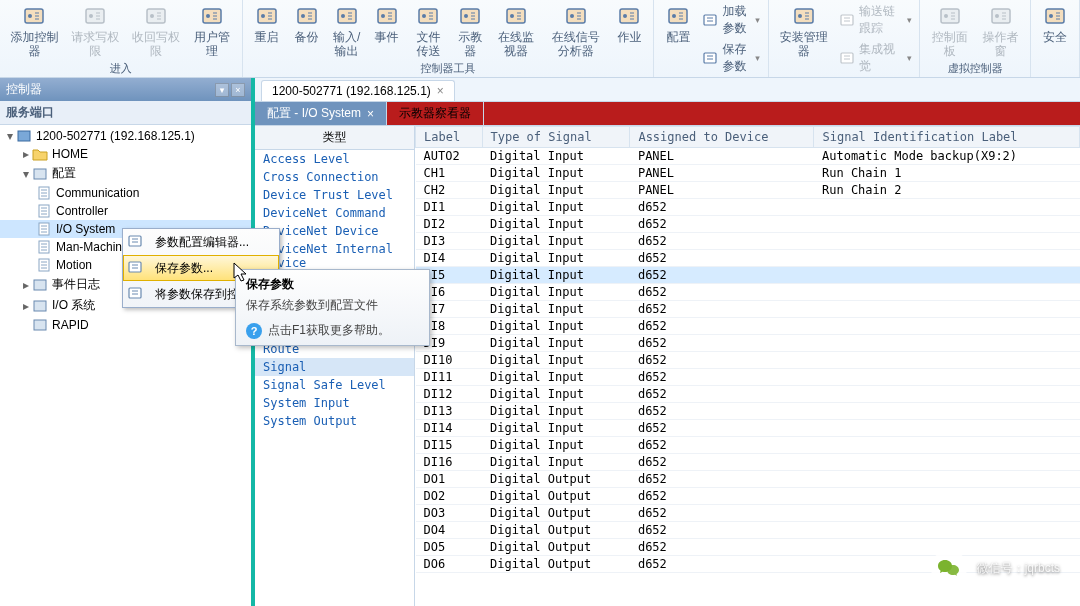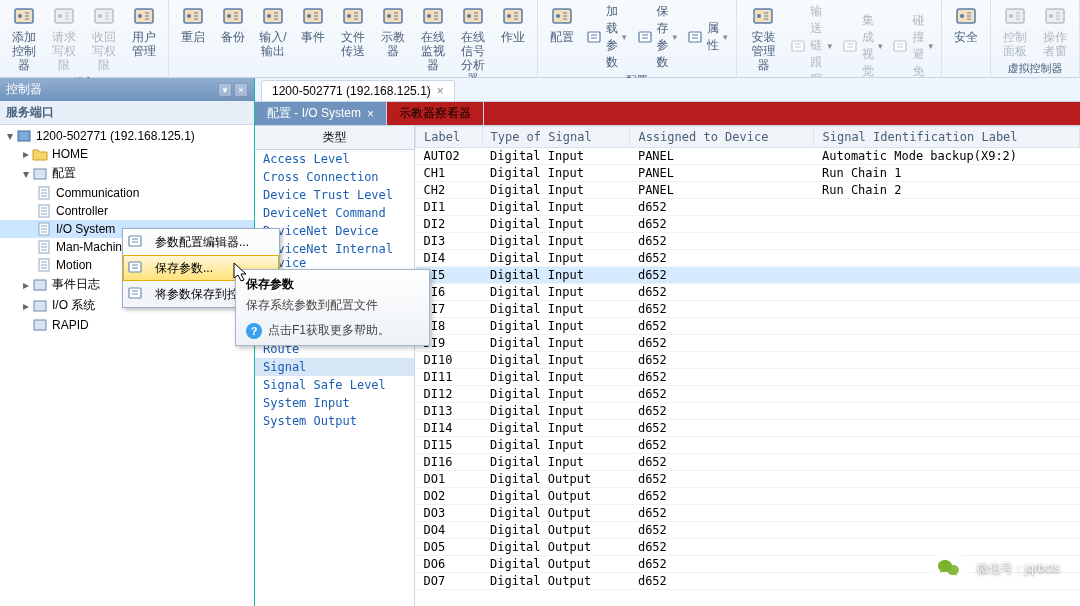--- a/index.html
+++ b/index.html
@@ -7,27 +7,27 @@
 
 .ribbon { display: flex; height: 78px; border-bottom: 1px solid #c7d7e8; background: linear-gradient(#f8fbfd, #eef5fc); }
 .ribbon-group { display: flex; flex-direction: column; border-right: 1px solid #d7e3ef; padding: 2px 4px 0; }
 .ribbon-items { display: flex; flex: 1; }
 .ribbon-item { display: flex; flex-direction: column; align-items: center; justify-content: flex-start; padding: 2px 6px; cursor: pointer; color: #4a5f7a; }
 .ribbon-item.disabled { color: #b0b8c0; }
 .ribbon-item .ico { width: 28px; height: 24px; display: flex; align-items: center; justify-content: center; margin-bottom: 2px; }
 .ribbon-item .lbl { text-align: center; line-height: 14px; white-space: pre-line; }
 .ribbon-title { text-align: center; font-size: 11px; color: #4a5f7a; padding: 1px 0; }
 
-.small-stack { display: flex; flex-direction: row; justify-content: center; gap: 2px; }
+.small-stack { display: flex; flex-direction: column; justify-content: center; gap: 2px; }
 .small-item { display: flex; align-items: center; gap: 4px; padding: 1px 4px; color: #4a5f7a; cursor: pointer; }
 .small-item .sico { width: 16px; height: 16px; }
 .small-item.disabled { color: #b0b8c0; }
 
 .workspace { display: flex; height: 528px; }
-.left-panel { width: 255px; border-right: 1px solid #14b8a6; display: flex; flex-direction: column; }
+.left-panel { width: 255px; border-right: 4px solid #14b8a6; display: flex; flex-direction: column; }
 .panel-hdr { background: linear-gradient(#93aed1, #6f93bd); color: #fff; padding: 3px 6px; display: flex; align-items: center; justify-content: space-between; }
 .panel-hdr .controls { display: flex; gap: 2px; }
 .panel-hdr .ctrl { width: 14px; height: 14px; background: rgba(255,255,255,0.3); border: 1px solid rgba(0,0,0,0.2); font-size: 9px; display: flex; align-items: center; justify-content: center; cursor: pointer; }
 .svc-hdr { background: #e8eff8; border-bottom: 1px solid #c7d7e8; padding: 3px 6px; color: #4a5f7a; font-weight: bold; }
 .tree { flex: 1; padding: 2px 0; overflow: auto; }
 .tree-node { display: flex; align-items: center; padding: 2px 4px; cursor: pointer; white-space: nowrap; }
 .tree-node .exp { width: 12px; text-align: center; color: #666; }
 .tree-node .tico { width: 16px; height: 14px; margin-right: 4px; }
 .tree-node.sel { background: #cde6ff; }
 .indent-0 { padding-left: 4px; }
@@ -307,36 +307,20 @@
               </svg></span>
             <span>碰撞避免</span>
             <span style="color:#888;font-size:9px">▾</span>
           </div>
         </div>
       </div>
       <div class="ribbon-title"></div>
     </div>
     <div class="ribbon-group">
       <div class="ribbon-items">
-        <div class="ribbon-item">
-          <div class="ico">
-            <svg width="26" height="22" viewBox="0 0 26 22">
-              <rect x="4" y="4" width="18" height="14" rx="2" fill="#f0a030" opacity="0.3"></rect>
-              <rect x="4" y="4" width="18" height="14" rx="2" fill="none" stroke="#5a7ca8" stroke-width="1.5"></rect>
-              <circle cx="9" cy="11" r="2" fill="#5a7ca8"></circle>
-              <path d="M14 8 L18 8 M14 11 L18 11 M14 14 L18 14" stroke="#5a7ca8" stroke-width="1.2"></path>
-            </svg>
-          </div>
-          <div class="lbl">安全</div>
-        </div>
-      </div>
-      <div class="ribbon-title"></div>
-    </div>
-    <div class="ribbon-group">
-      <div class="ribbon-items">
         <div class="ribbon-item disabled">
           <div class="ico">
             <svg width="26" height="22" viewBox="0 0 26 22">
               <rect x="4" y="4" width="18" height="14" rx="2" fill="#cdd3d8" opacity="0.3"></rect>
               <rect x="4" y="4" width="18" height="14" rx="2" fill="none" stroke="#b8c0c8" stroke-width="1.5"></rect>
               <circle cx="9" cy="11" r="2" fill="#b8c0c8"></circle>
               <path d="M14 8 L18 8 M14 11 L18 11 M14 14 L18 14" stroke="#b8c0c8" stroke-width="1.2"></path>
             </svg>
           </div>
           <div class="lbl">控制面板</div>
@@ -347,20 +331,36 @@
               <rect x="4" y="4" width="18" height="14" rx="2" fill="#cdd3d8" opacity="0.3"></rect>
               <rect x="4" y="4" width="18" height="14" rx="2" fill="none" stroke="#b8c0c8" stroke-width="1.5"></rect>
               <circle cx="9" cy="11" r="2" fill="#b8c0c8"></circle>
               <path d="M14 8 L18 8 M14 11 L18 11 M14 14 L18 14" stroke="#b8c0c8" stroke-width="1.2"></path>
             </svg>
           </div>
           <div class="lbl">操作者窗</div>
         </div>
       </div>
       <div class="ribbon-title">虚拟控制器</div>
+    </div>
+    <div class="ribbon-group">
+      <div class="ribbon-items">
+        <div class="ribbon-item">
+          <div class="ico">
+            <svg width="26" height="22" viewBox="0 0 26 22">
+              <rect x="4" y="4" width="18" height="14" rx="2" fill="#f0a030" opacity="0.3"></rect>
+              <rect x="4" y="4" width="18" height="14" rx="2" fill="none" stroke="#5a7ca8" stroke-width="1.5"></rect>
+              <circle cx="9" cy="11" r="2" fill="#5a7ca8"></circle>
+              <path d="M14 8 L18 8 M14 11 L18 11 M14 14 L18 14" stroke="#5a7ca8" stroke-width="1.2"></path>
+            </svg>
+          </div>
+          <div class="lbl">安全</div>
+        </div>
+      </div>
+      <div class="ribbon-title"></div>
     </div>
   </div>
 
 <div class="workspace">
   <div class="left-panel">
     <div class="panel-hdr">
       <span>控制器</span>
       <div class="controls">
         <span class="ctrl">▾</span>
         <span class="ctrl">×</span>
@@ -643,26 +643,20 @@
                 <td>Digital Output</td>
                 <td>d652</td>
                 <td></td>
               </tr>
               <tr>
                 <td>DO6</td>
                 <td>Digital Output</td>
                 <td>d652</td>
                 <td></td>
               </tr>
-              <tr>
-                <td>DO7</td>
-                <td>Digital Output</td>
-                <td>d652</td>
-                <td></td>
-              </tr>
             </tbody>
           </table>
       </div>
     </div>
   </div>
 </div>
 
 <div class="ctx-menu" id="ctx" style="left:122px; top:228px; width:158px;">
     <div class="ctx-item">
       <span class="cico"><svg width="16" height="16">

